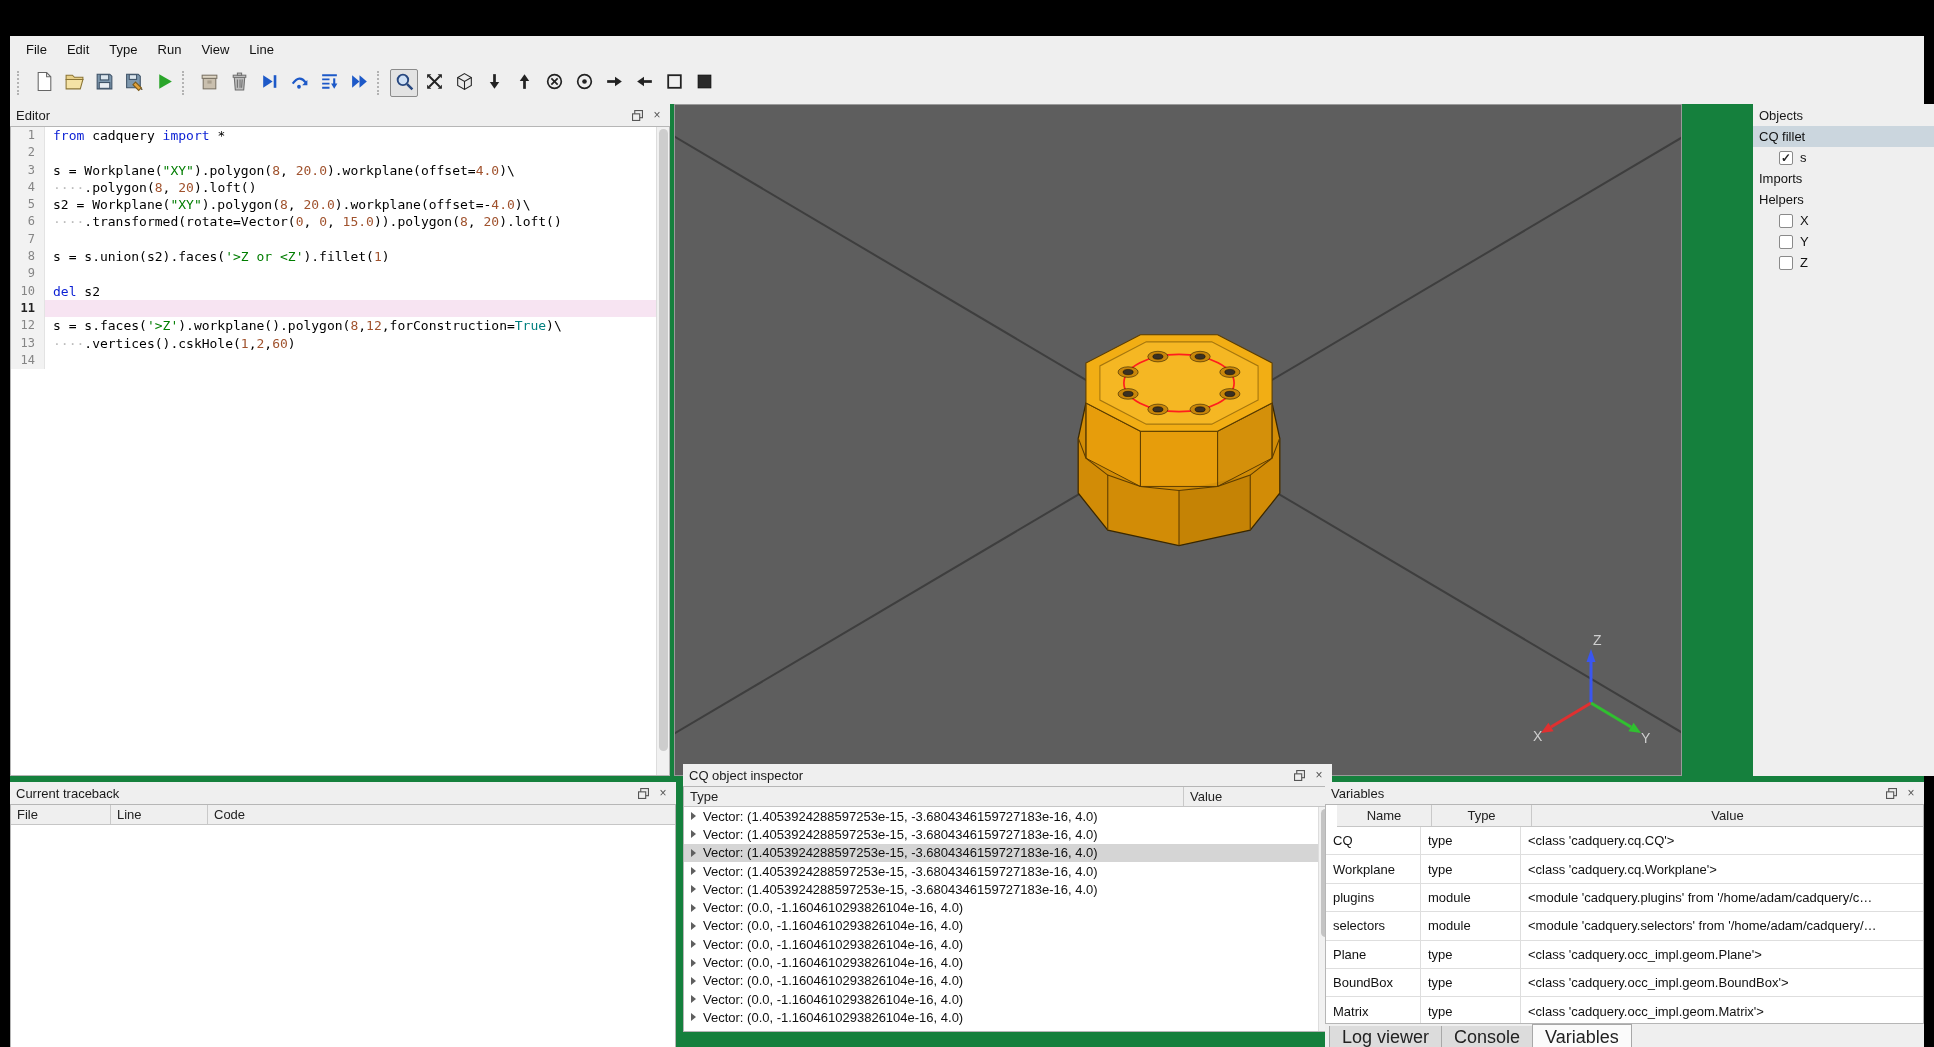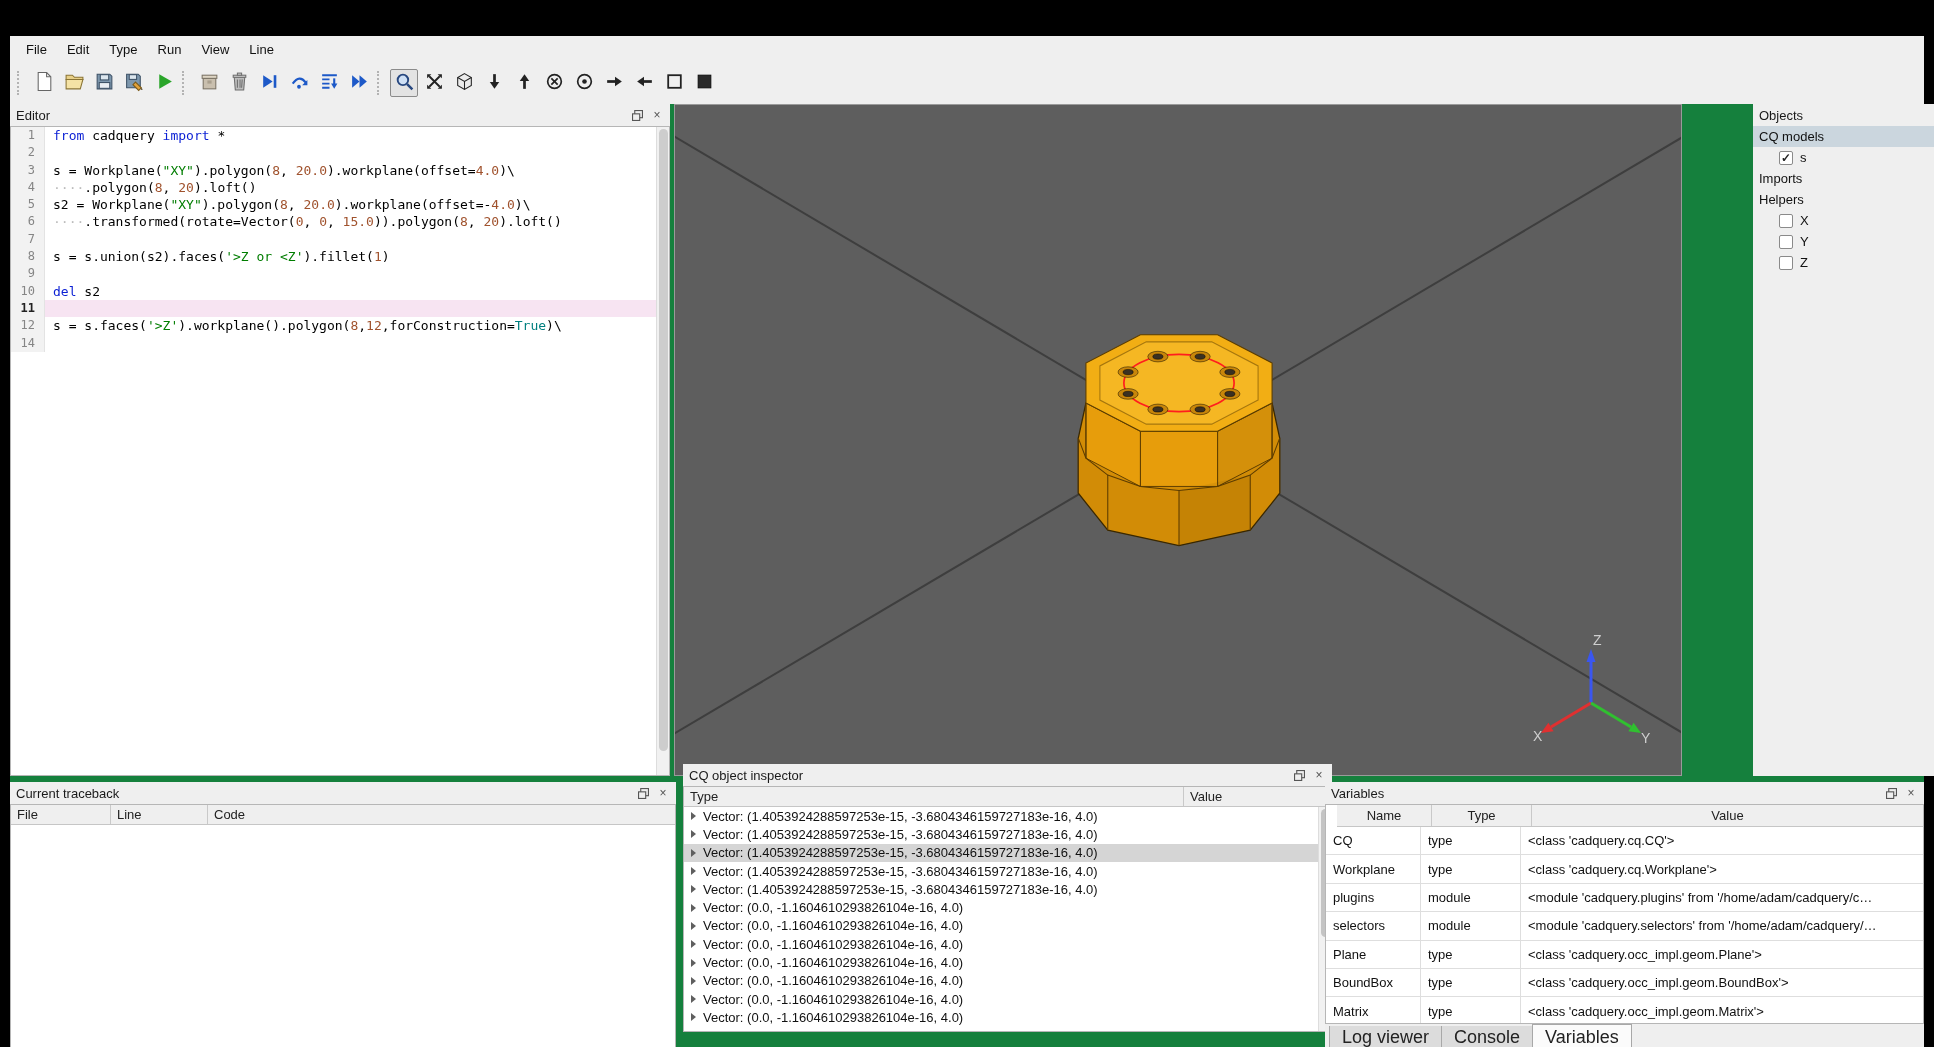--- a/index.html
+++ b/index.html
@@ -265,20 +265,21 @@
           <div class="code-line"><span class="gutter">3</span><span class="code-text"><span class="tok-pl">s = Workplane(</span><span class="tok-str">"XY"</span><span class="tok-pl">).polygon(</span><span class="tok-num">8</span><span class="tok-pl">, </span><span class="tok-num">20.0</span><span class="tok-pl">).workplane(offset=</span><span class="tok-num">4.0</span><span class="tok-pl">)\</span></span></div>
           <div class="code-line"><span class="gutter">4</span><span class="code-text"><span class="tok-ws">····</span><span class="tok-pl">.polygon(</span><span class="tok-num">8</span><span class="tok-pl">, </span><span class="tok-num">20</span><span class="tok-pl">).loft()</span></span></div>
           <div class="code-line"><span class="gutter">5</span><span class="code-text"><span class="tok-pl">s2 = Workplane(</span><span class="tok-str">"XY"</span><span class="tok-pl">).polygon(</span><span class="tok-num">8</span><span class="tok-pl">, </span><span class="tok-num">20.0</span><span class="tok-pl">).workplane(offset=-</span><span class="tok-num">4.0</span><span class="tok-pl">)\</span></span></div>
           <div class="code-line"><span class="gutter">6</span><span class="code-text"><span class="tok-ws">····</span><span class="tok-pl">.transformed(rotate=Vector(</span><span class="tok-num">0</span><span class="tok-pl">, </span><span class="tok-num">0</span><span class="tok-pl">, </span><span class="tok-num">15.0</span><span class="tok-pl">)).polygon(</span><span class="tok-num">8</span><span class="tok-pl">, </span><span class="tok-num">20</span><span class="tok-pl">).loft()</span></span></div>
           <div class="code-line"><span class="gutter">7</span><span class="code-text"></span></div>
           <div class="code-line"><span class="gutter">8</span><span class="code-text"><span class="tok-pl">s = s.union(s2).faces(</span><span class="tok-str">'&gt;Z or &lt;Z'</span><span class="tok-pl">).fillet(</span><span class="tok-num">1</span><span class="tok-pl">)</span></span></div>
           <div class="code-line"><span class="gutter">9</span><span class="code-text"></span></div>
           <div class="code-line"><span class="gutter">10</span><span class="code-text"><span class="tok-kw">del</span><span class="tok-pl"> s2</span></span></div>
           <div class="code-line current"><span class="gutter">11</span><span class="code-text"></span></div>
           <div class="code-line"><span class="gutter">12</span><span class="code-text"><span class="tok-pl">s = s.faces(</span><span class="tok-str">'&gt;Z'</span><span class="tok-pl">).workplane().polygon(</span><span class="tok-num">8</span><span class="tok-pl">,</span><span class="tok-num">12</span><span class="tok-pl">,forConstruction=</span><span class="tok-bool">True</span><span class="tok-pl">)\</span></span></div>
+          <div class="code-line"><span class="gutter">13</span><span class="code-text"><span class="tok-ws">····</span><span class="tok-pl">.vertices().cskHole(</span><span class="tok-num">1</span><span class="tok-pl">,</span><span class="tok-num">2</span><span class="tok-pl">,</span><span class="tok-num">60</span><span class="tok-pl">)</span></span></div>
           <div class="code-line"><span class="gutter">14</span><span class="code-text"></span></div>
         </div>
       <div class="ed-scroll">
           <div class="thumb"></div>
         </div>
     </div>
   </div>
 
   <div class="viewport" style="left:664px; top:68px; width:1008px; height:672px;">
     <svg width="1008" height="672" viewBox="0 0 1008 672">
@@ -339,21 +340,21 @@
             <svg viewBox="0 0 10 10" width="11" height="11">
               <rect x="2.5" y="0.5" width="7" height="6.5" fill="none" stroke="#555"></rect>
               <rect x="0.5" y="3.5" width="6.5" height="6" fill="#efefef" stroke="#555"></rect>
             </svg>
           </span>
         <span class="dock-btn">×</span>
       </span>
     </div>
     <div class="tree">
       <div class="tree-row root-selected">
-          <span>CQ models</span>
+          <span>CQ fillet</span>
         </div>
       <div class="tree-row child">
         <span class="cb">✓</span>
         <span class="tree-label">s</span>
       </div>
       <div class="tree-row">
           <span>Imports</span>
         </div>
       <div class="tree-row">
           <span>Helpers</span>

